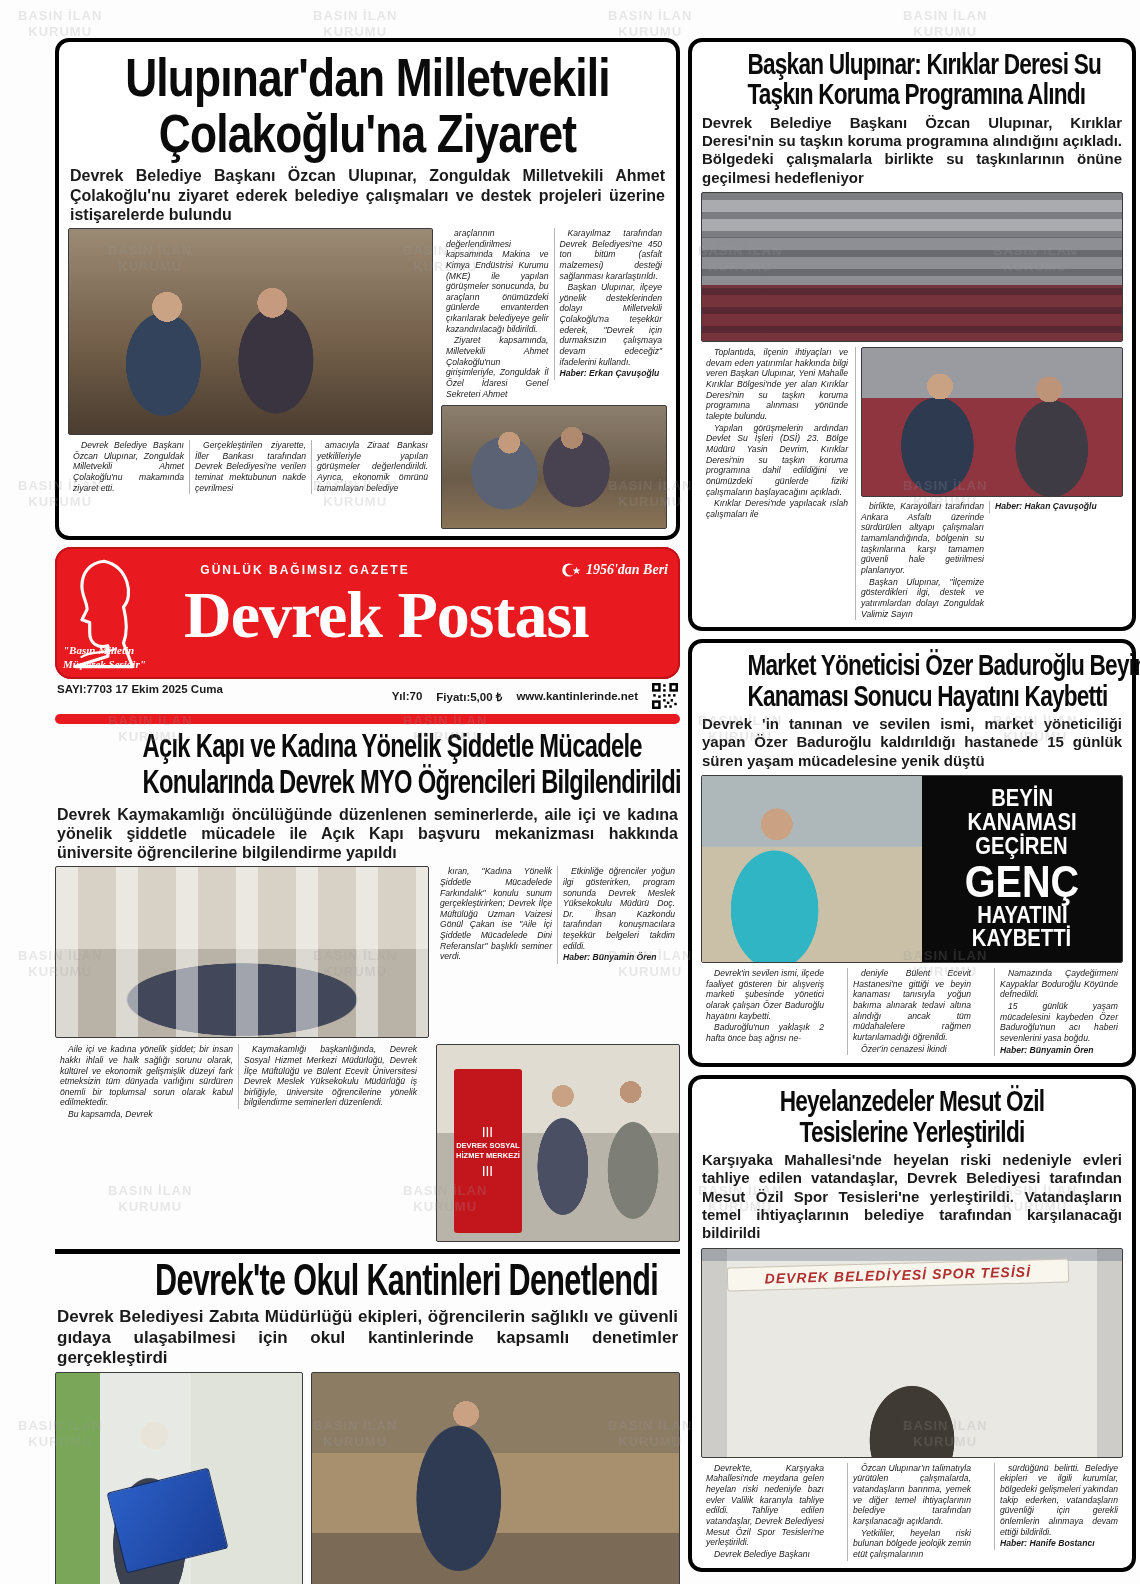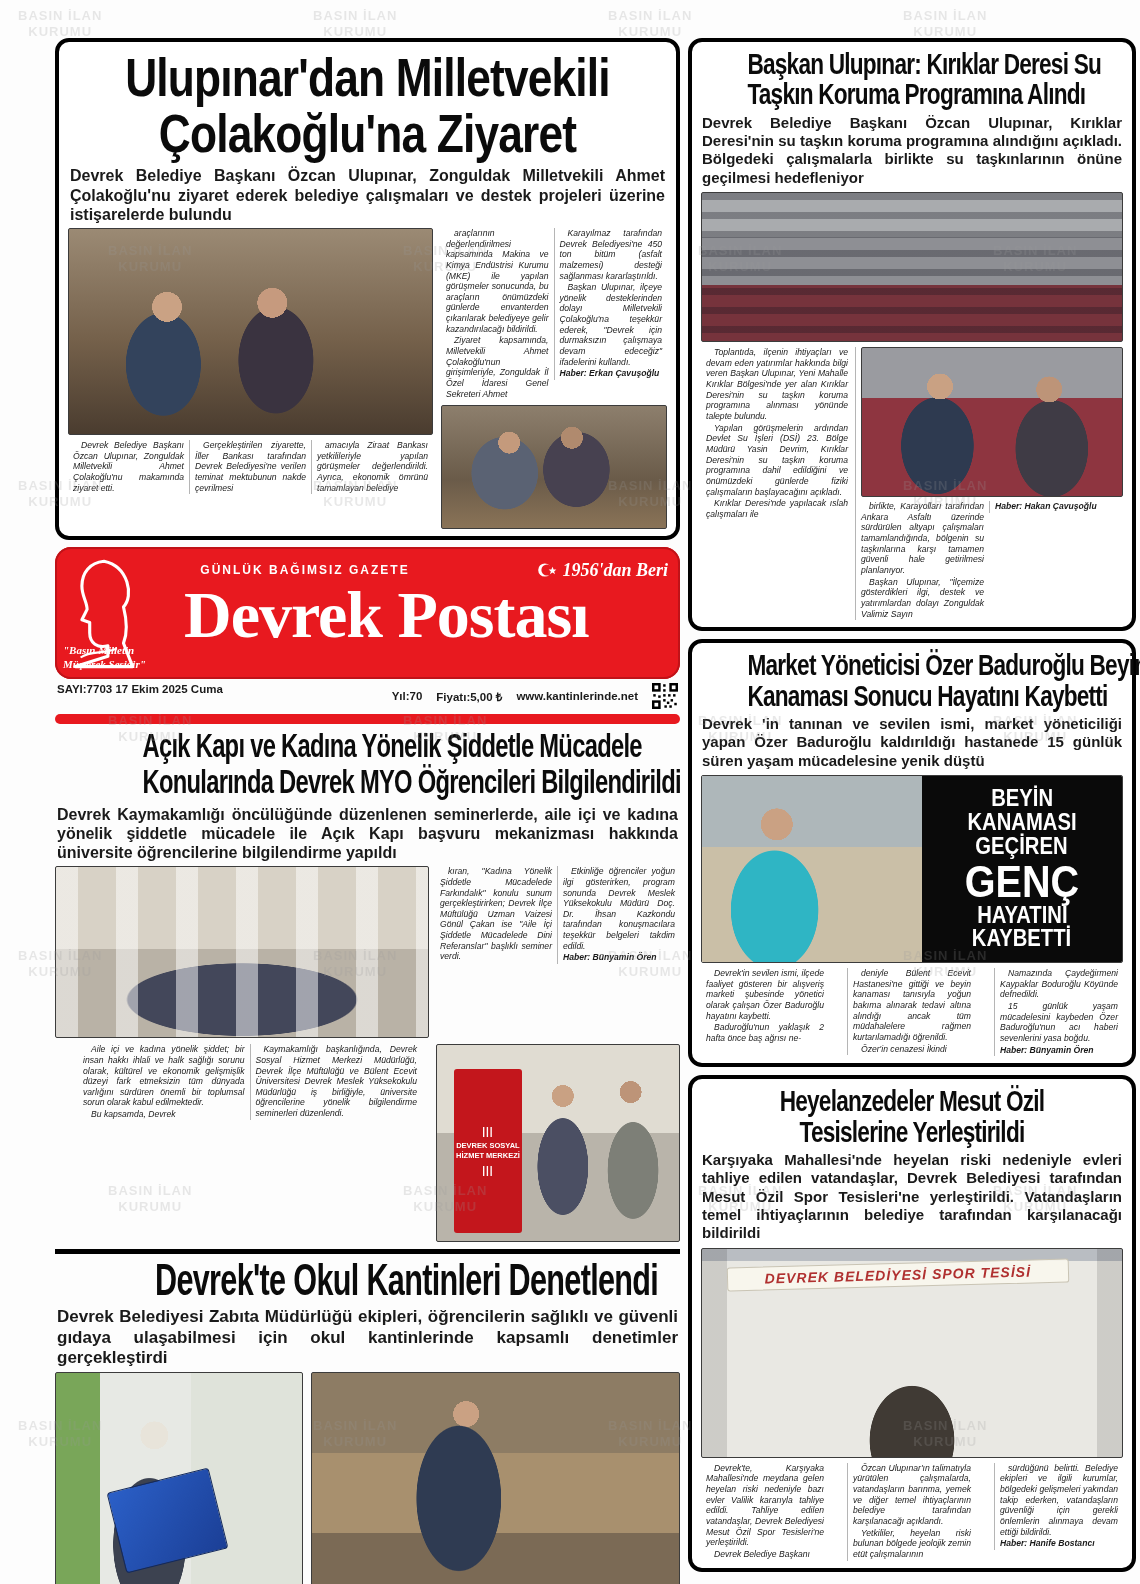--- a/index.html
+++ b/index.html
@@ -112,34 +112,34 @@
   
   .masthead{margin-top:7px;}
   .mast-red{position:relative;height:132px;background:#e8191f;border-radius:16px;
     box-shadow:inset 0 0 0 2px #c01218;}
   .mast-title{position:absolute;left:53%;top:30px;transform:translateX(-50%);
     font-family:"Liberation Serif",serif;font-weight:700;font-size:66px;color:#fff;
     white-space:nowrap;letter-spacing:-1px;}
   .mast-tag{position:absolute;left:40%;top:16px;transform:translateX(-50%);
     font-weight:700;font-size:12px;color:#fff;letter-spacing:2px;white-space:nowrap;}
   .mast-since{position:absolute;right:12px;top:12px;color:#fff;font-family:"Liberation Serif",serif;
-    font-style:italic;font-weight:700;font-size:18px;display:flex;align-items:center;gap:4px;}
+    font-style:italic;font-weight:700;font-size:14px;display:flex;align-items:center;gap:4px;}
   .mast-motto{position:absolute;left:8px;bottom:8px;color:#fff;font-family:"Liberation Serif",serif;
     font-style:italic;font-weight:700;font-size:11px;line-height:1.3;}
   .ataturk{position:absolute;left:10px;top:6px;}
   .dateline{display:flex;justify-content:space-between;align-items:flex-start;
     font-weight:700;font-size:11.5px;margin:4px 2px 0;}
   .dateline .right{display:flex;align-items:center;gap:14px;}
   .red-bar{height:10px;background:#e8191f;border-radius:5px;margin:5px 0 4px;}
   .black-rule{height:5px;background:#000;margin:7px 0 3px;}
 
   
   .myo-flex{display:flex;gap:6px;margin-top:3px;}
   .myo-photo{width:372px;height:170px;flex:none;}
-  .myo-bottom{display:flex;gap:14px;margin-top:6px;margin-left:23px;}
+  .myo-bottom{display:flex;gap:14px;margin-top:6px;}
   .myo-cert{width:242px;height:196px;flex:none;}
 
   
   .kantin-flex{display:flex;gap:8px;margin-top:4px;}
   .kleft{width:248px;flex:none;}
   .kleft .photo{height:312px;}
   .kright{flex:1;min-width:0;}
   .kright .photo{height:228px;}
 
   

